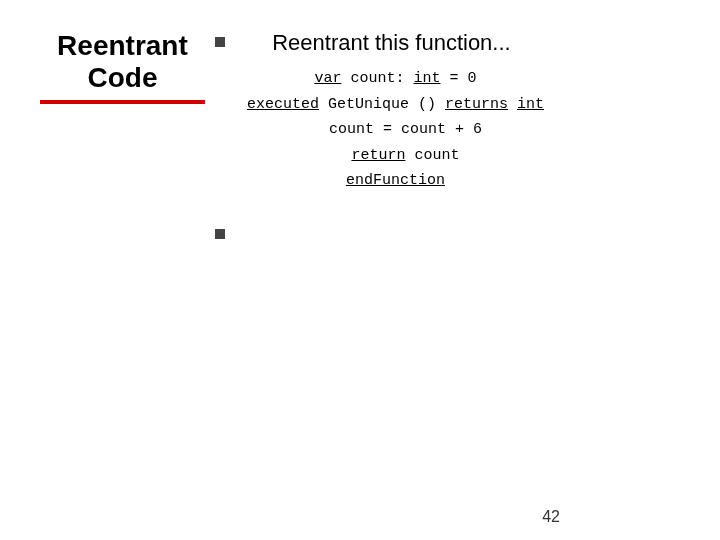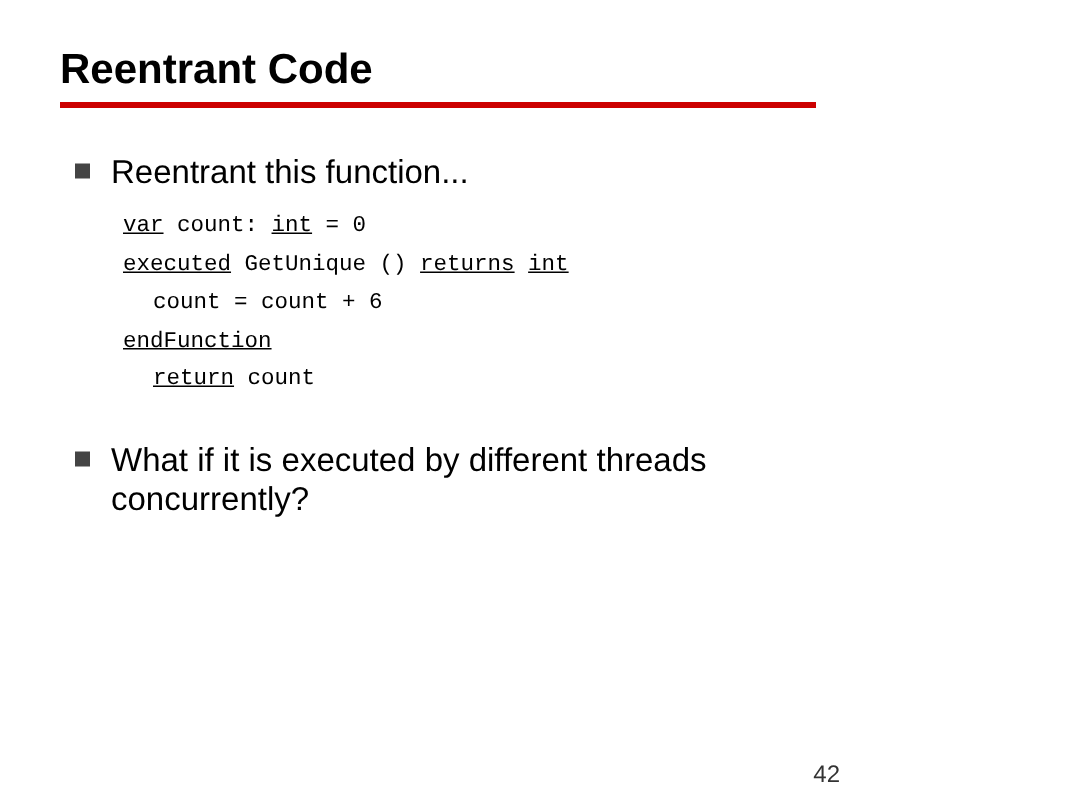--- a/index.html
+++ b/index.html
@@ -10,22 +10,23 @@
       background: #ffffff;
       font-family: Arial, Helvetica, sans-serif;
       overflow: hidden;
     }
 
     .slide {
       width: 584px;
       height: 540px;
       padding: 30px 40px 20px 40px;
       display: flex;
-      flex-direction: column;
+      flex-direction: row;
       position: relative;
+      text-align: center;
     }
 
     .title-area {
       margin-bottom: 6px;
     }
 
     .title {
       font-size: 28px;
       font-weight: bold;
       color: #000000;
@@ -116,28 +117,27 @@
     <div class="bullet-item">
       <div class="bullet-square"></div>
       <div>
         <span class="bullet-text">Reentrant this function...</span>
 
         
         <div class="code-block">
           <span class="code-line"><u>var</u> count: <u>int</u> = 0</span>
           <span class="code-line"><u>executed</u> GetUnique () <u>returns</u> <u>int</u></span>
           <span class="code-line code-indent">count = count + 6</span>
+          <span class="code-line code-indent"><u>return</u> count</span>
           <span class="code-line"><u>endFunction</u></span>
-          <span class="code-line code-indent"><u>return</u> count</span>
         </div>
       </div>
     </div>
 
     <div class="bullet-item">
       <div class="bullet-square"></div>
-      <span class="bullet2-text">What if it is executed by different threads concurrently?</span>
     </div>
 
   </div>
 
   <div class="slide-number">42</div>
 
 </div>
 
 </body></html>

